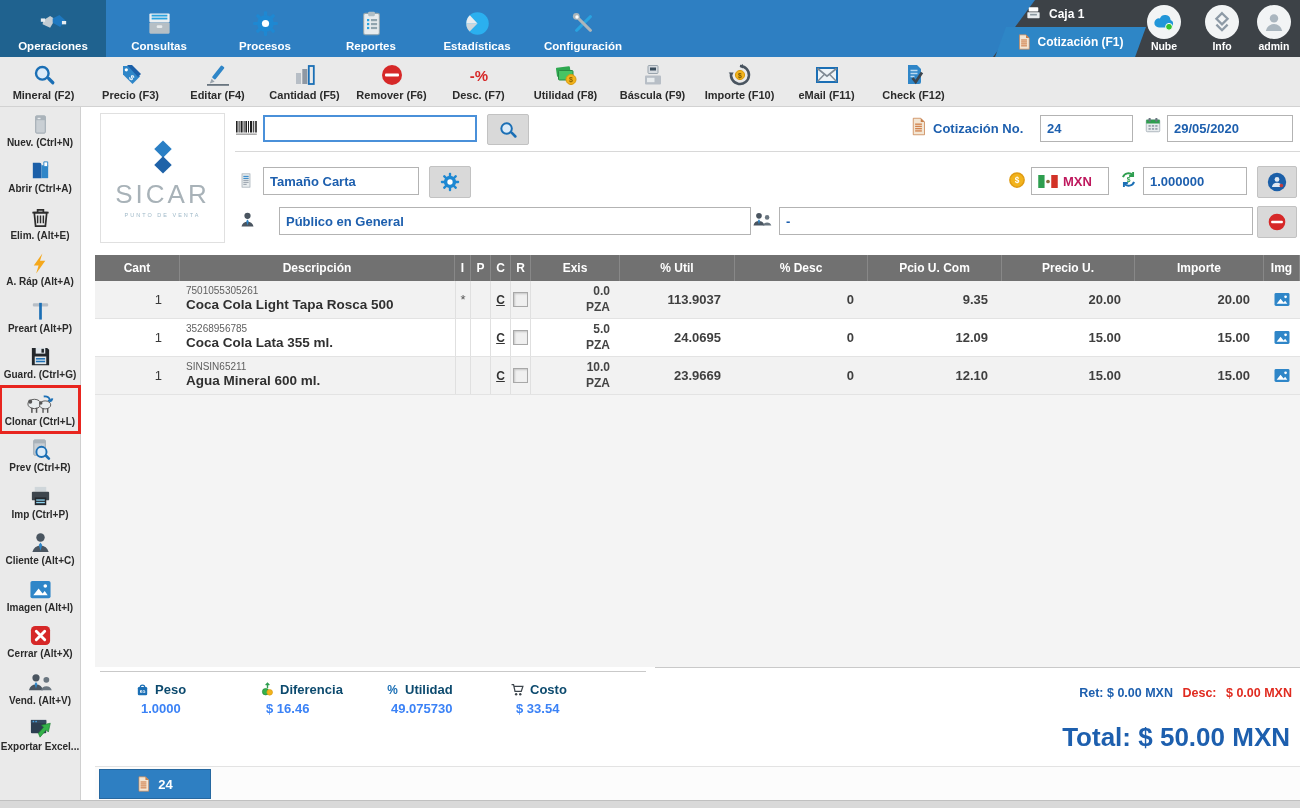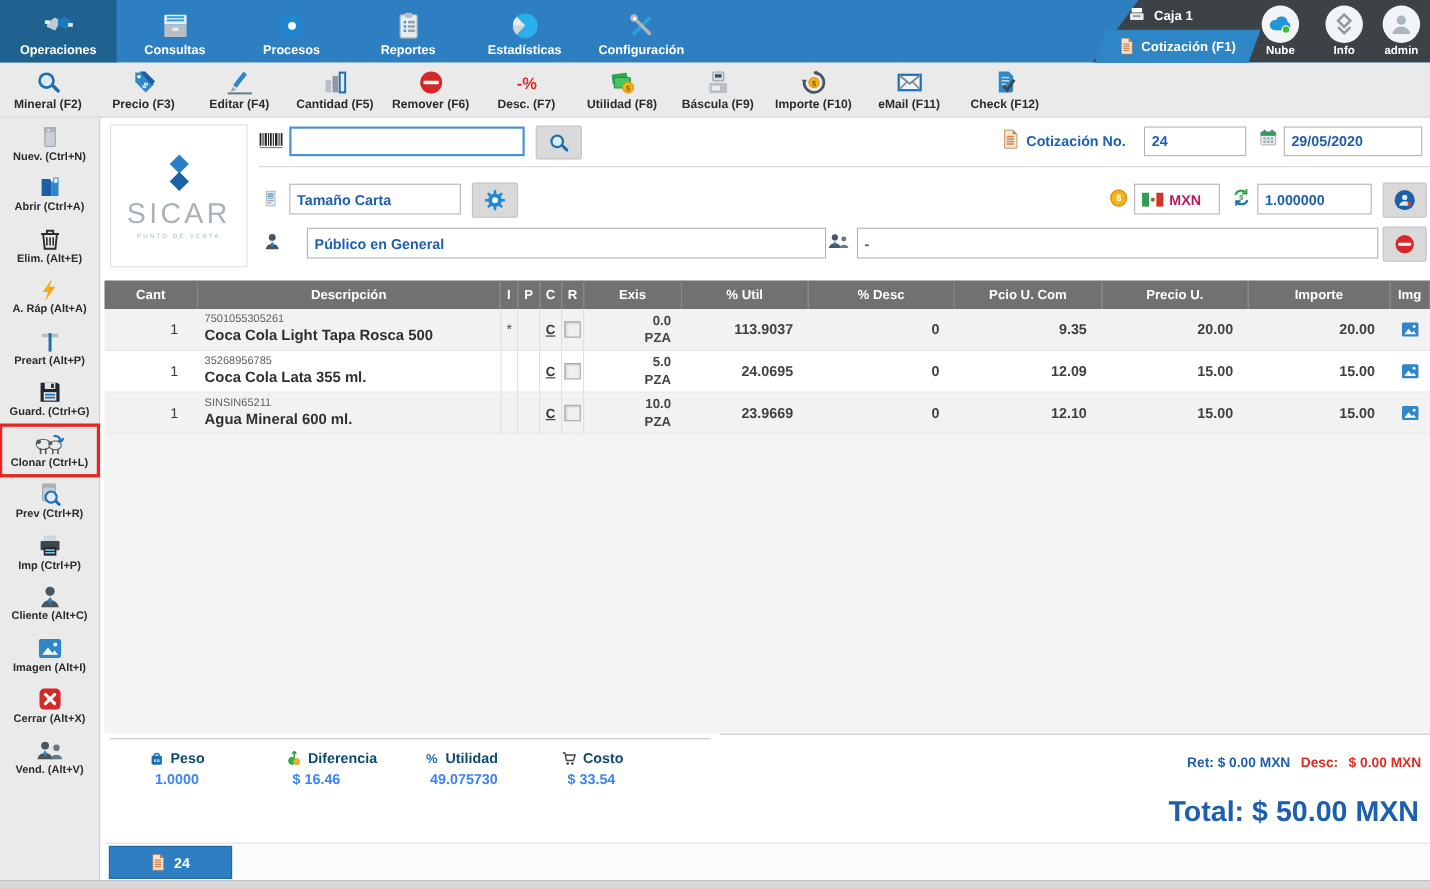--- a/index.html
+++ b/index.html
@@ -34,21 +34,21 @@
 
   
   #toolbar{position:absolute;left:0;top:57px;width:1300px;height:50px;background:#eaeaea;
            border-bottom:1px solid #d2d2d2;box-sizing:border-box;display:flex;}
   .tb-btn{width:87px;height:100%;display:flex;flex-direction:column;align-items:center;
           justify-content:center;gap:2px;cursor:pointer;}
   .tb-btn .ic{width:24px;height:24px;}
   .tb-btn .lbl{font-size:11px;font-weight:bold;color:#2b2b2b;white-space:nowrap;}
 
   
-  #sidebar{position:absolute;left:0;top:107px;width:91px;height:693px;background:#eaeaea;
+  #sidebar{position:absolute;left:0;top:107px;width:81px;height:693px;background:#eaeaea;
            border-right:1px solid #d0d0d0;box-sizing:border-box;}
   .sb-item{height:46.5px;display:flex;flex-direction:column;align-items:center;justify-content:center;
            gap:1px;cursor:pointer;position:relative;}
   .sb-item .ic{width:23px;height:23px;}
   .sb-item .lbl{font-size:10px;font-weight:bold;color:#2b2b2b;white-space:nowrap;}
   .sb-item.hl{outline:3px solid #e8251f;outline-offset:-2px;}
 
   
   #main{position:absolute;left:95px;top:107px;width:1205px;height:693px;background:#fff;}
   #logo-box{position:absolute;left:5px;top:6px;width:123px;height:128px;border:1px solid #e0e0e0;
@@ -547,20 +547,32 @@
         <span class="ic" style="width:27px">
           <svg viewBox="0 0 30 24">
             <circle cx="10" cy="6.8" r="4" fill="#4a5560"></circle>
             <path d="M2.2 20.5a8 8 0 0 1 15.6 0z" fill="#4a5560"></path>
             <path d="M10 11.5l-1.5 2.1 1.5 5.4 1.5-5.4z" fill="#2f86c8"></path>
             <circle cx="21.5" cy="9" r="3.2" fill="#6a7680"></circle>
             <path d="M15.5 20.5a6.3 6.3 0 0 1 12 0z" fill="#6a7680"></path>
           </svg>
         </span>
         <span class="lbl">Vend. (Alt+V)</span>
+      </div>
+    <div class="sb-item">
+        <span class="ic">
+          <svg viewBox="0 0 24 24">
+            <rect x="2" y="3" width="16" height="14" rx="1" fill="#2c3e50"></rect>
+            <rect x="2" y="3" width="16" height="3.4" fill="#34495e"></rect>
+            <circle cx="4.6" cy="4.7" r=".9" fill="#4aa3df"></circle>
+            <circle cx="7.4" cy="4.7" r=".9" fill="#4aa3df"></circle>
+            <path d="M11.5 21l6.5-7.5 2.2 2.2 2-9.2-9.2 2 2.2 2.2-5.4 6.3z" fill="#35b24a" stroke="#1d7f31" stroke-width=".7"></path>
+          </svg>
+        </span>
+        <span class="lbl">Exportar Excel...</span>
       </div>
   </div>
 
   <div id="main">
 
     <div id="logo-box">
       <span class="ic">
           <svg viewBox="0 0 26 26">
             <path d="M13 1l6.3 6.3L13 13.6 6.7 7.3z" fill="#2a7fc5"></path>
             <path d="M13 25l-6.3-6.3L13 12.4l6.3 6.3z" fill="#1e62a8"></path>

